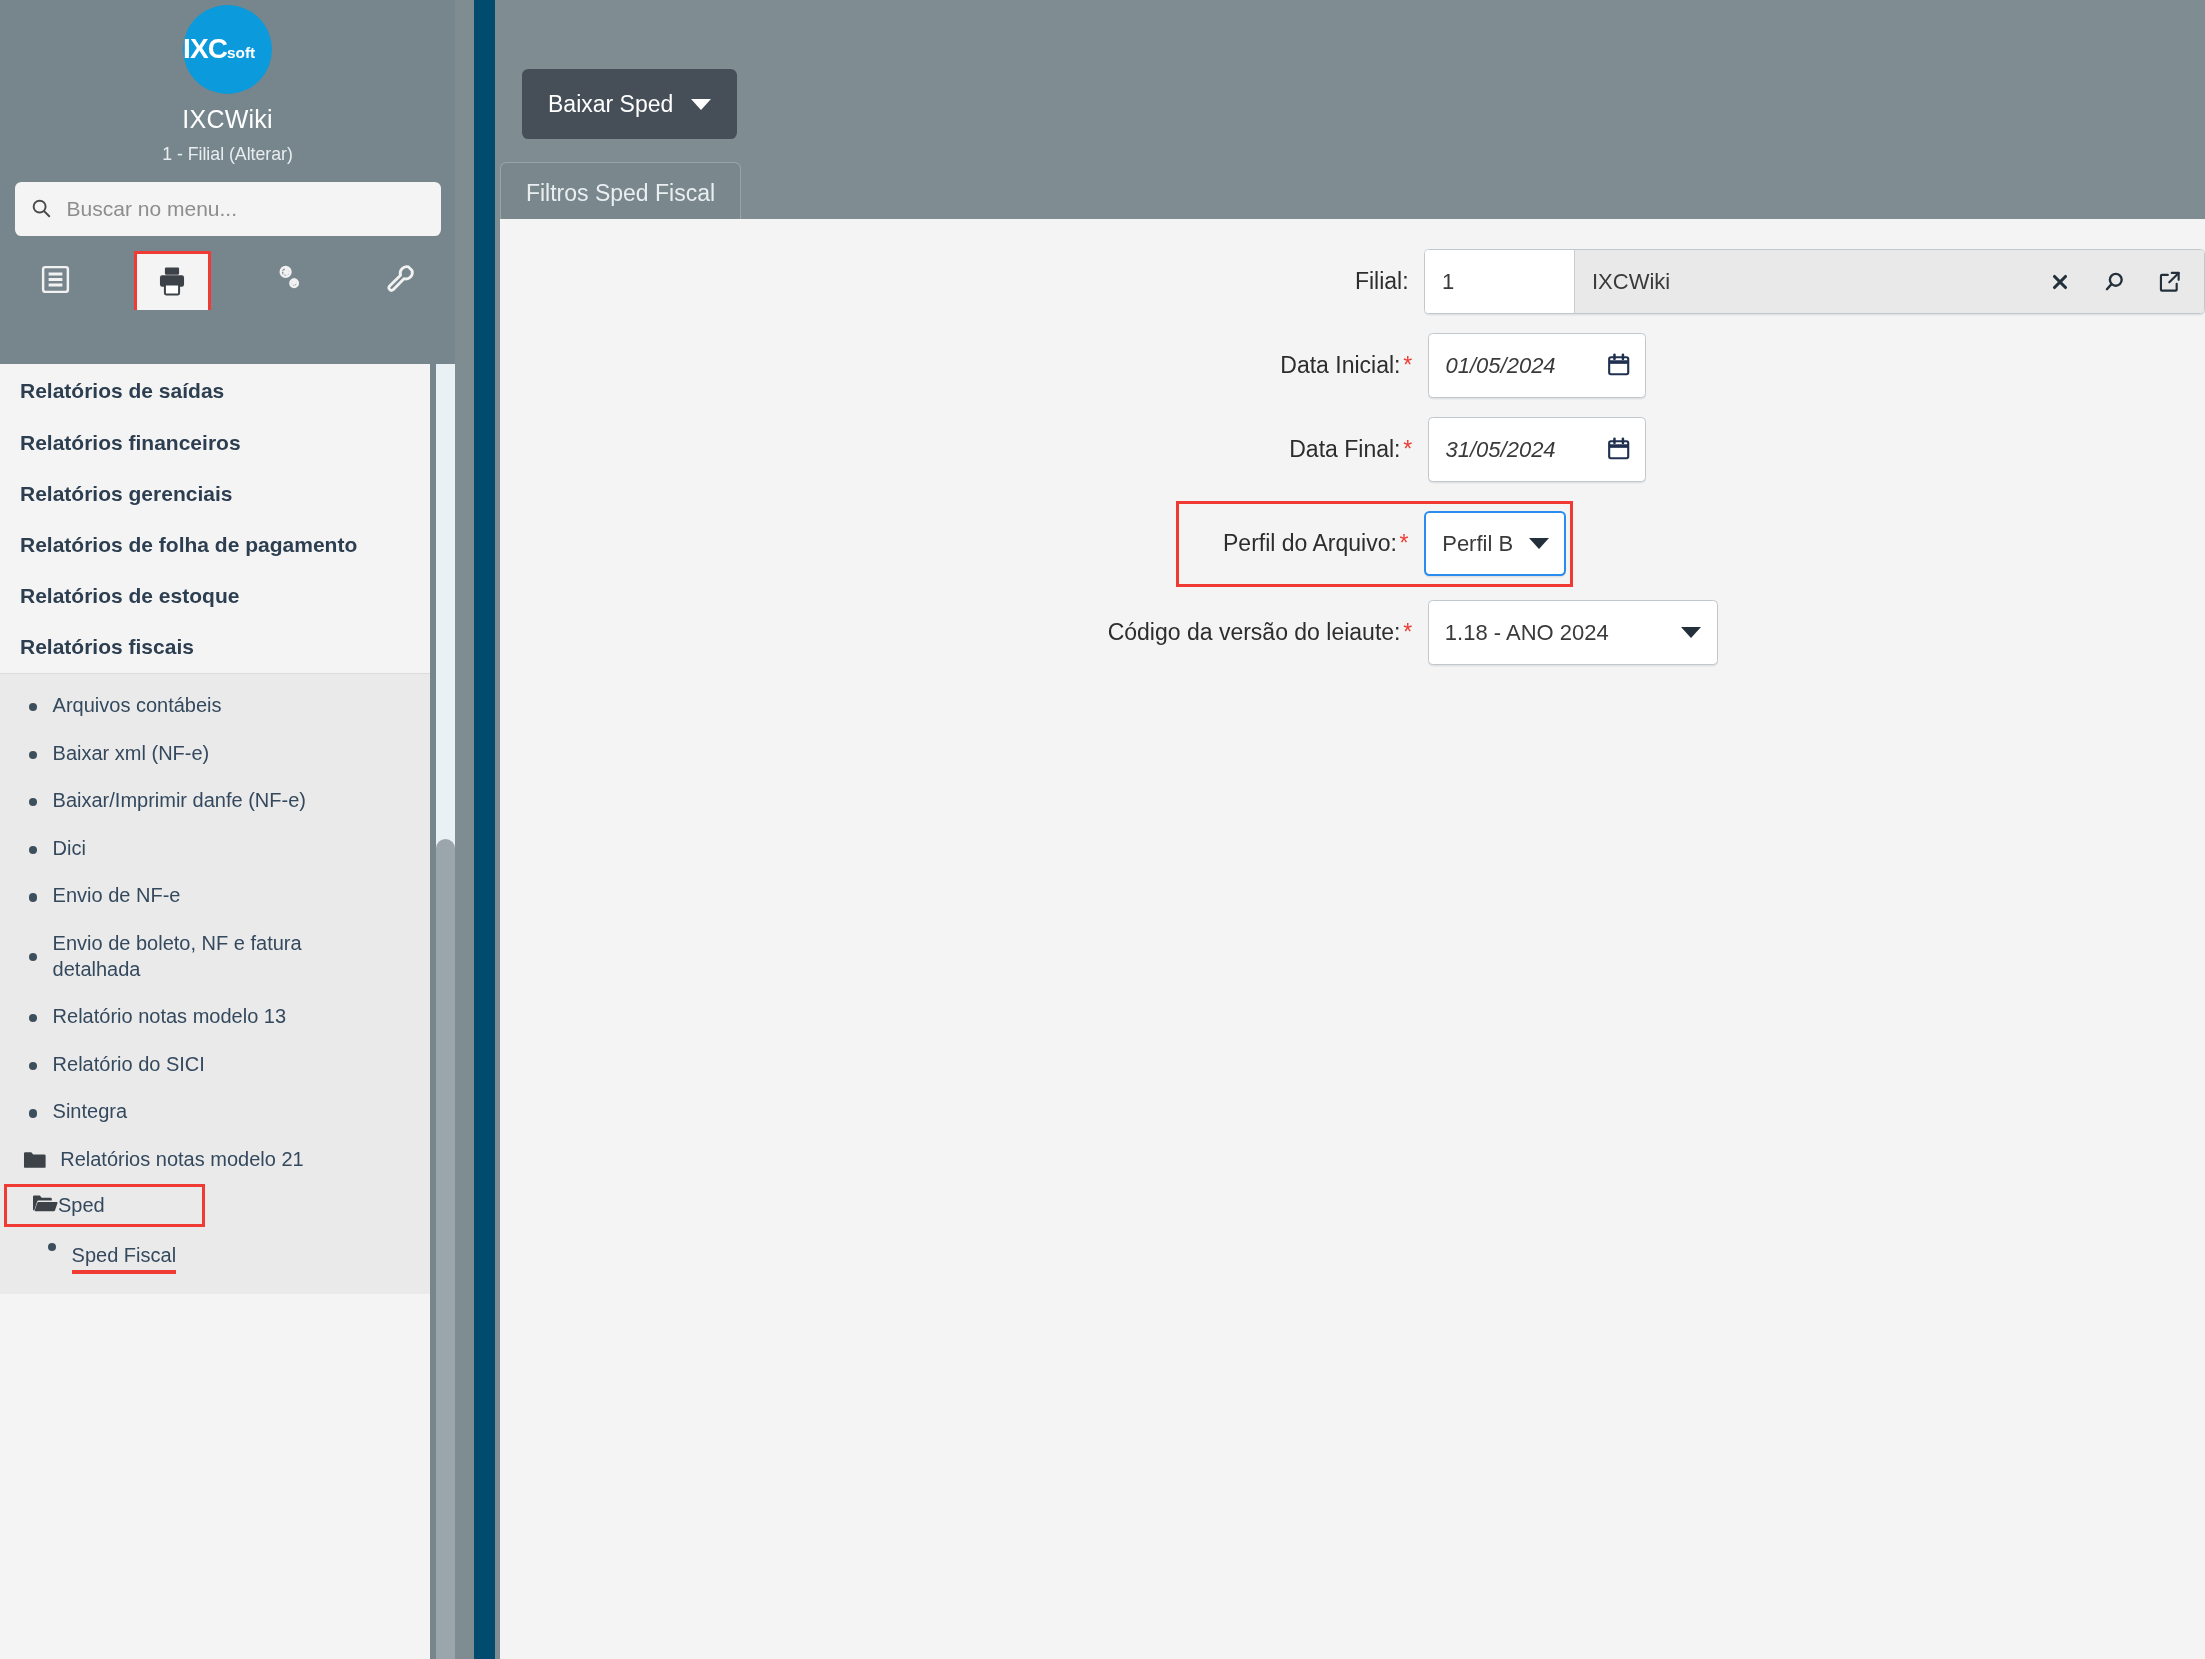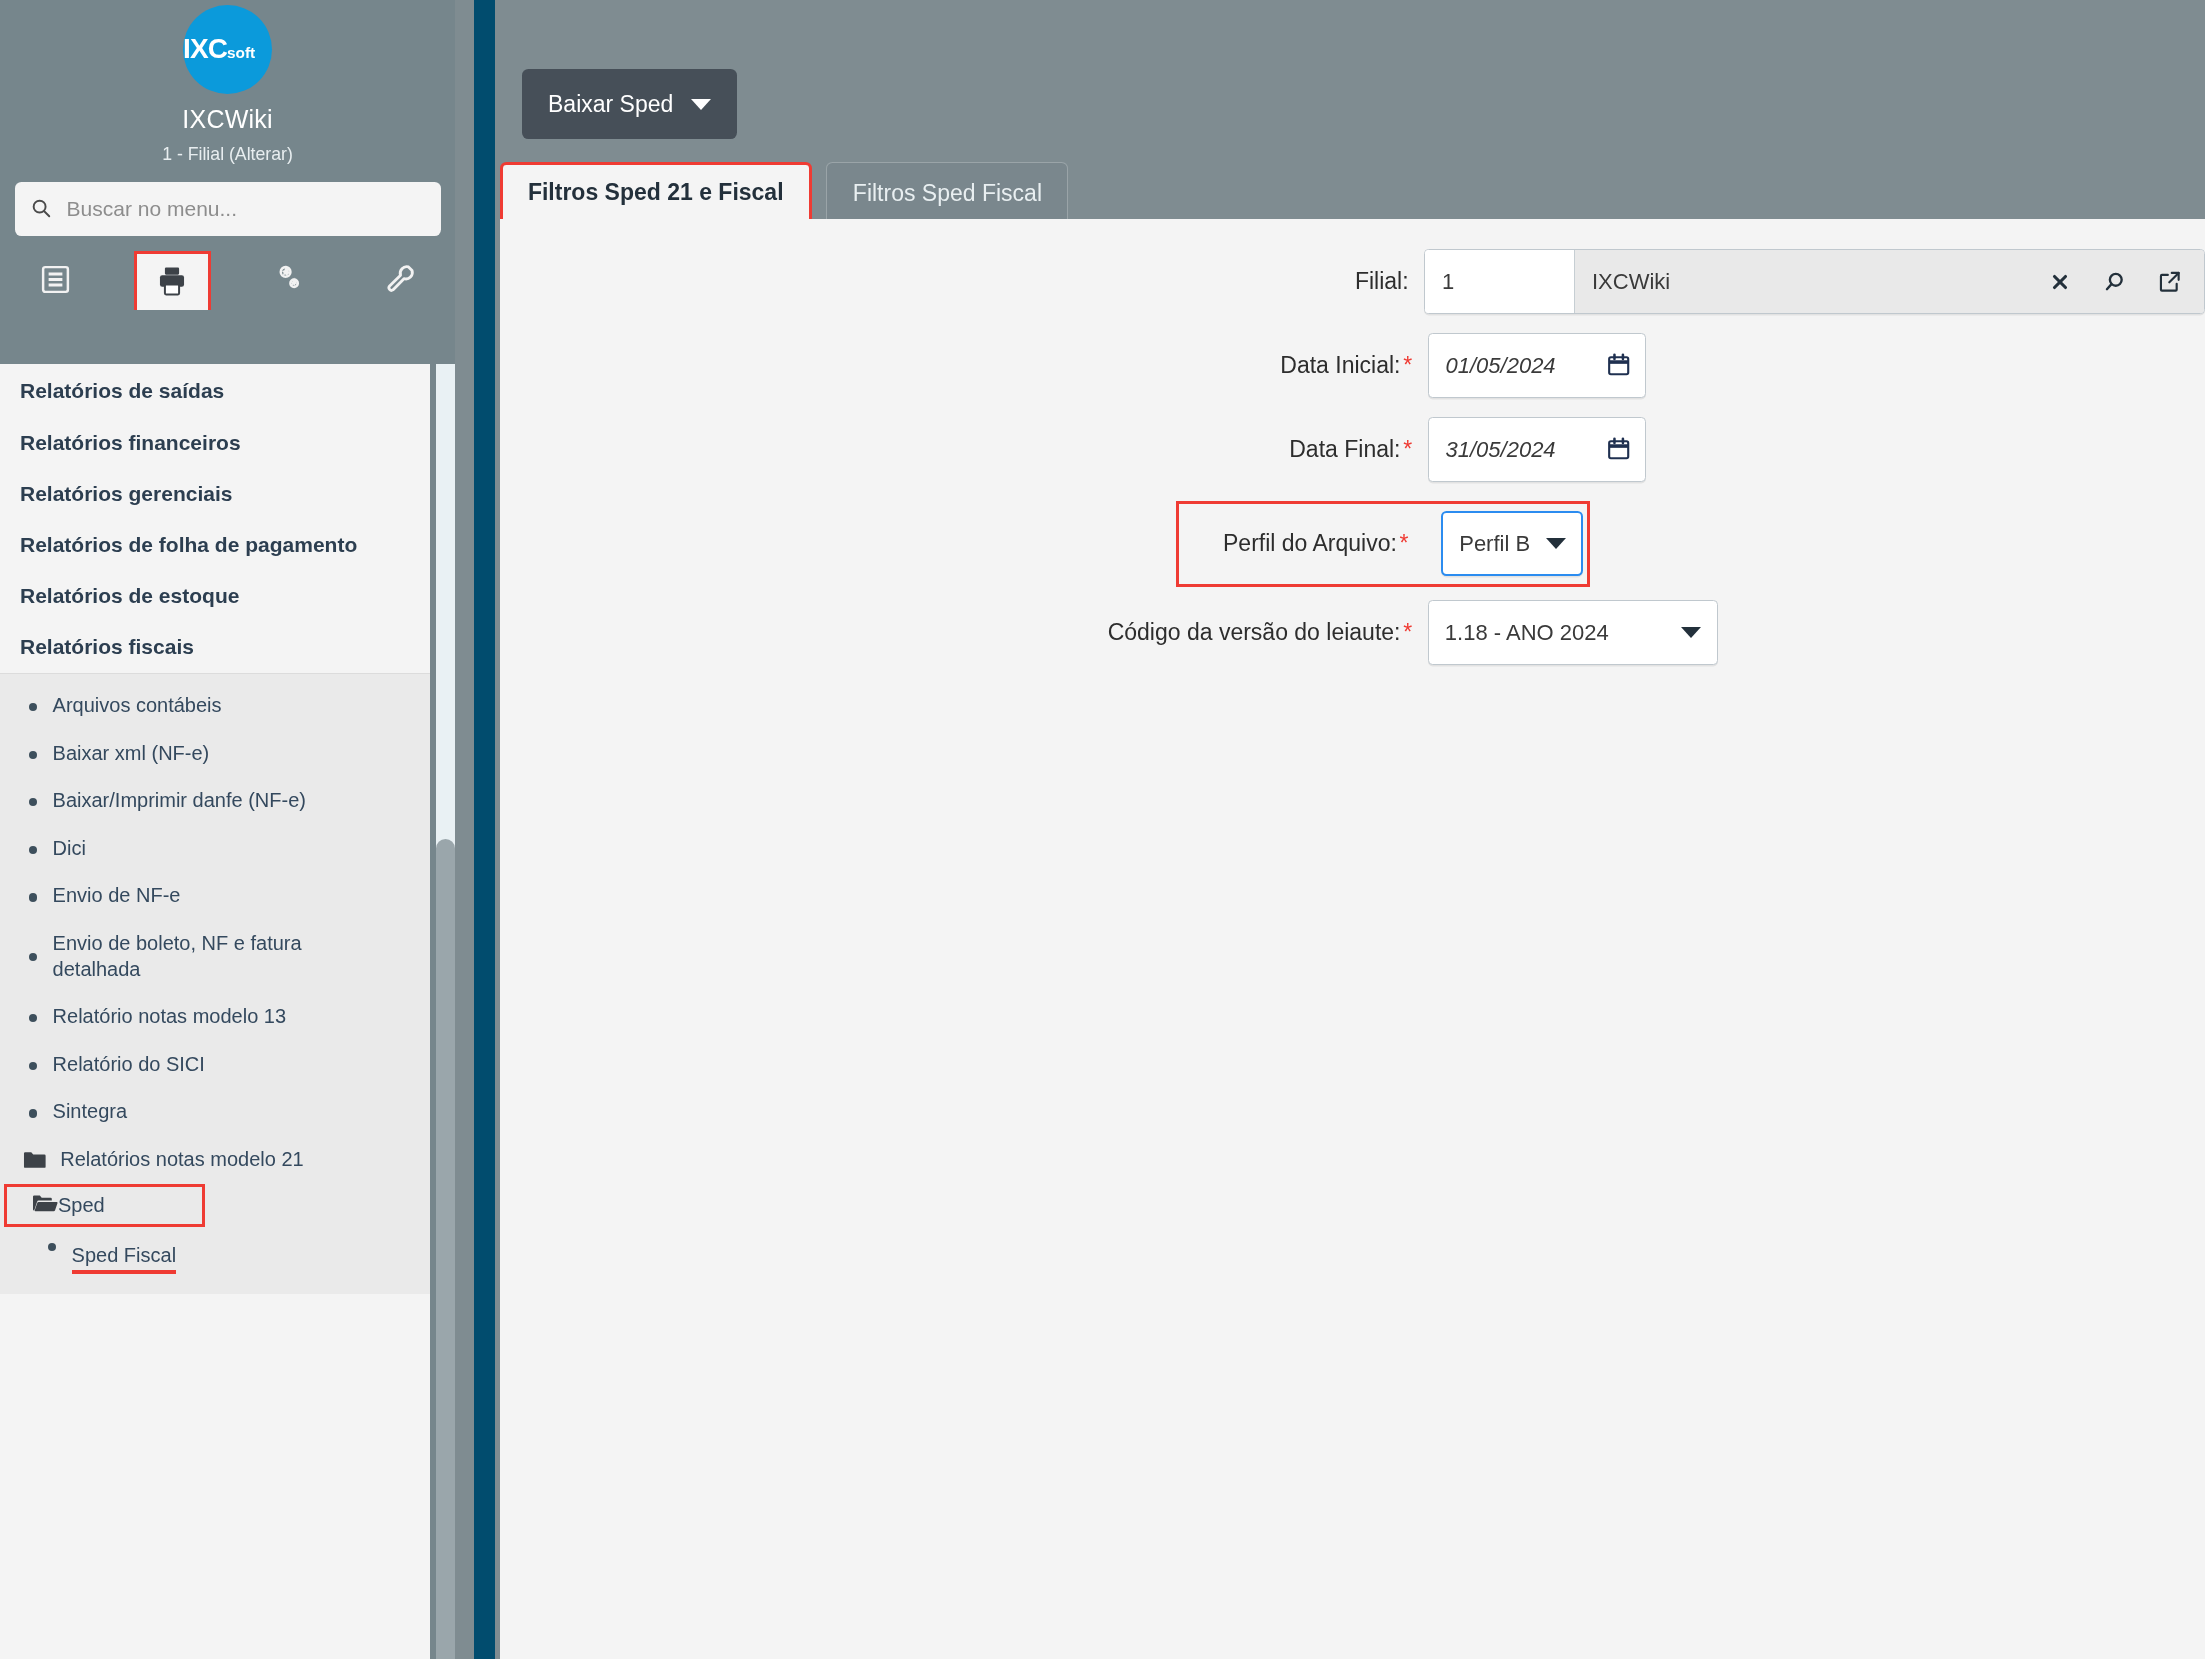--- a/index.html
+++ b/index.html
@@ -335,21 +335,20 @@
     border-left: 10px solid transparent;
     border-right: 10px solid transparent;
     border-top: 11.8px solid #23303b;
   }
 
   .perfil-wrap {
     border: 3.6px solid #ef3b33;
     display: flex; align-items: center;
     padding: 7.3px 4.5px 7.3px 0;
     margin-left: -8.6px;
-    gap: 17px;
   }
   .perfil-wrap .flabel { width: 245px; padding-right: 15.4px; }
   .select-focus {
     border: 2.7px solid #2b8cf0 !important;
     border-radius: 5.4px;
   }
 </style>
 </head>
 <body>
 
@@ -496,23 +495,20 @@
   <div class="blue-rail"></div>
 
   <main class="main">
 
     <button class="btn-baixar">
       <span>Baixar Sped</span>
       <span class="caret"></span>
     </button>
 
     <div class="tabs">
-      <div class="tab active">
-        <span>Filtros Sped 21 e Fiscal</span>
-      </div>
       <div class="tab inactive">
         <span>Filtros Sped Fiscal</span>
       </div>
     </div>
 
     <section class="panel">
       <div class="form" style="padding-top:30px;">
 
         <div class="frow">
           <div class="flabel">Filial:</div>

